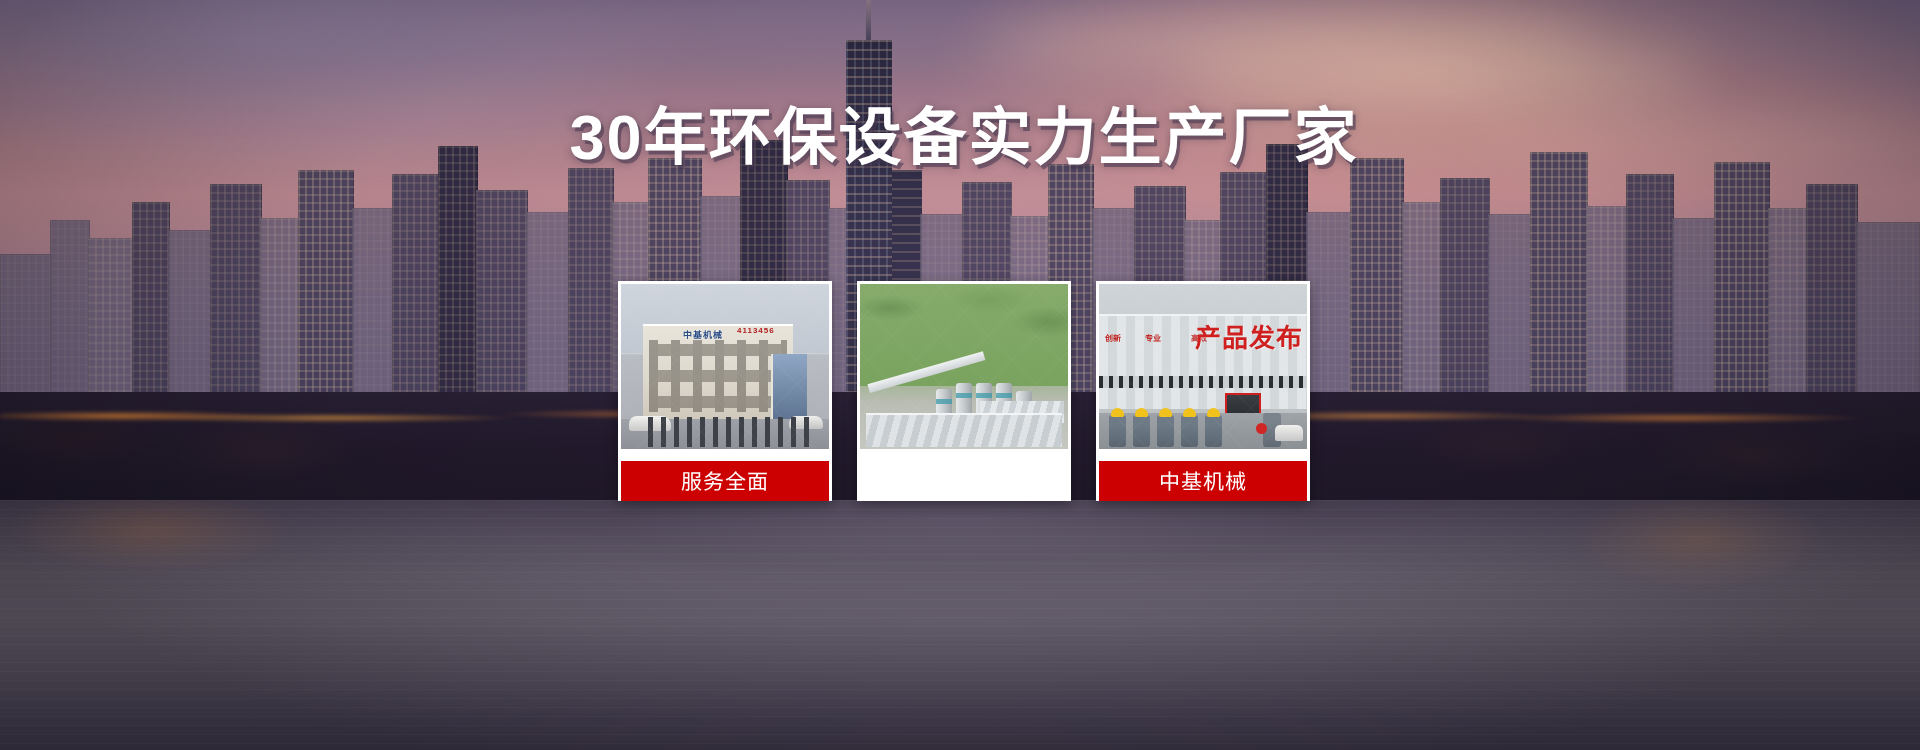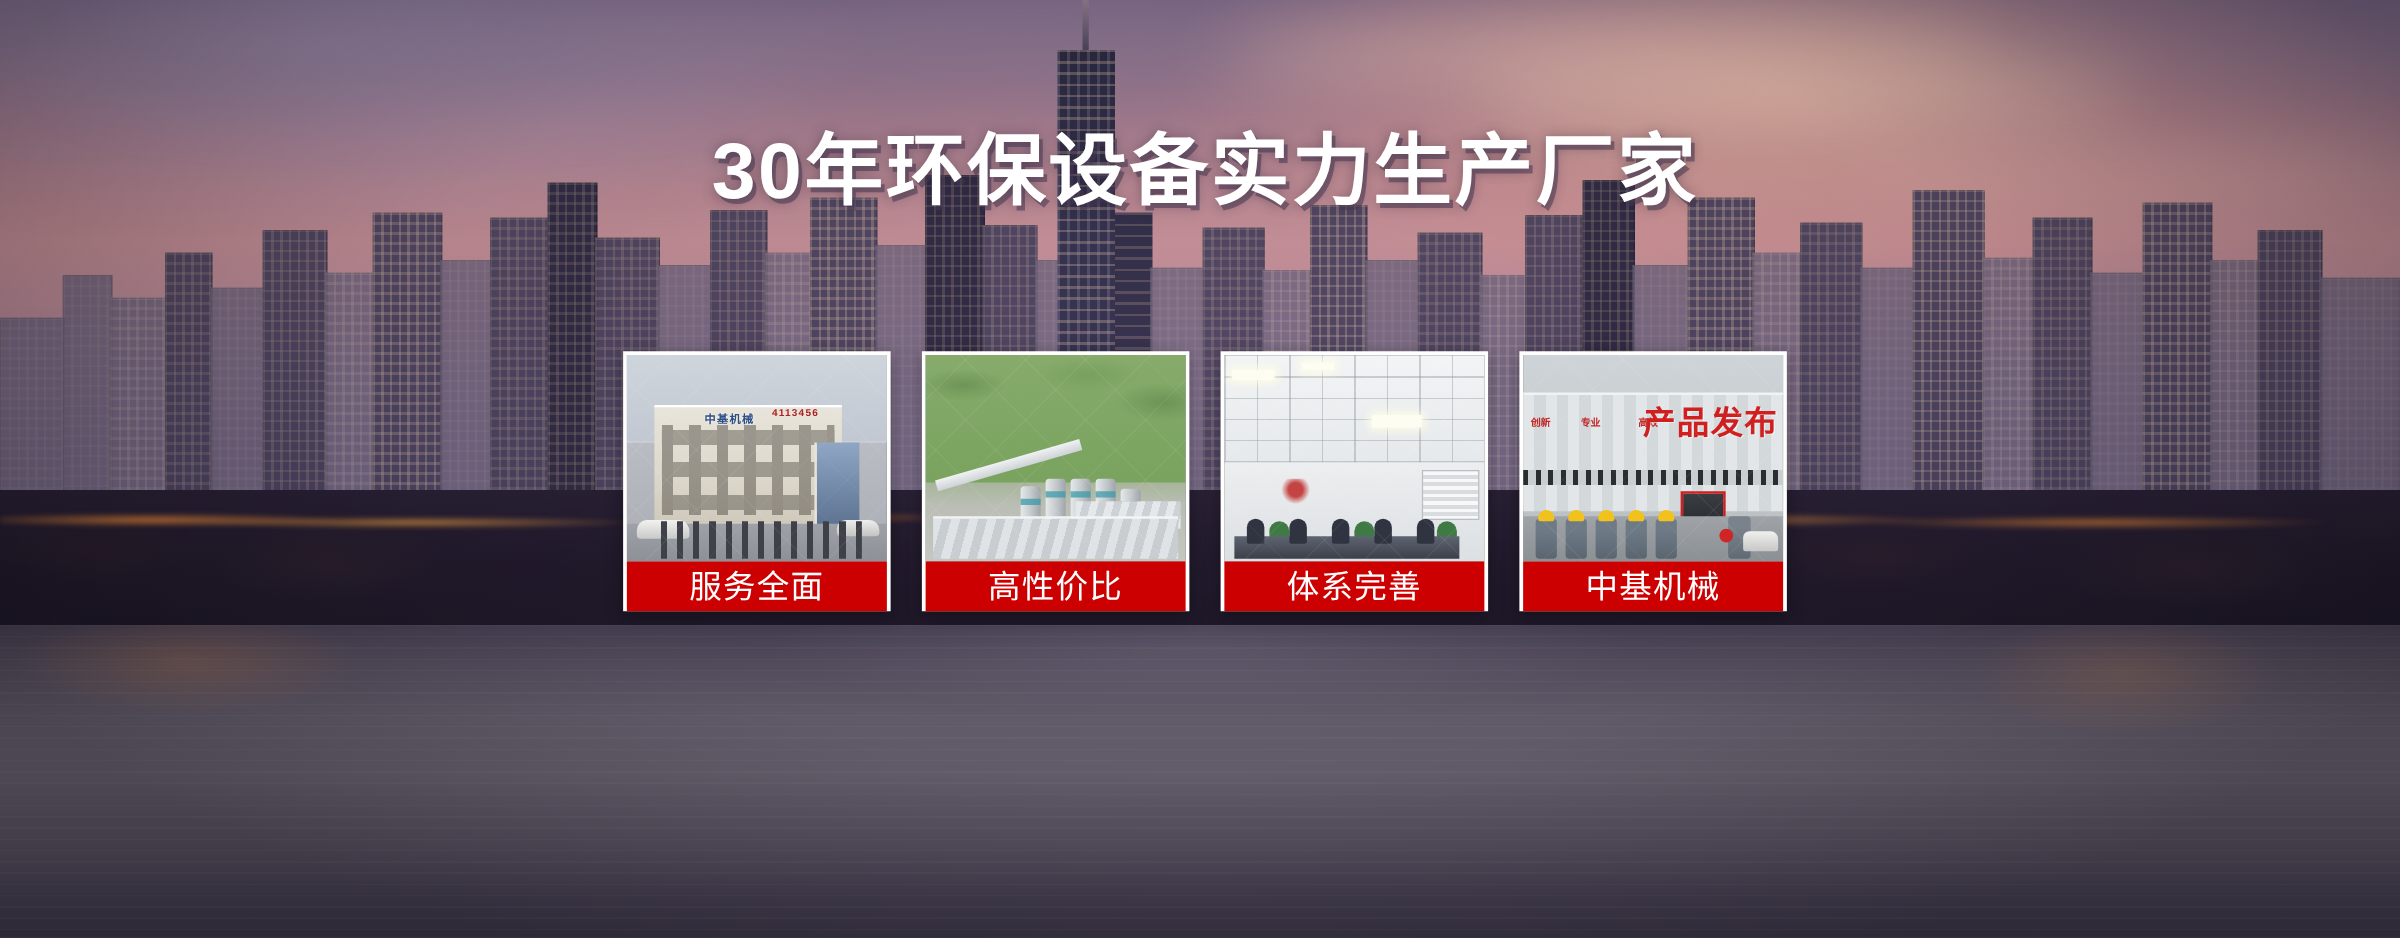--- a/index.html
+++ b/index.html
@@ -225,26 +225,27 @@
     position: relative;
     width: 208px;
     height: 165px;
     overflow: hidden;
     background: #6d6f78;
   }
   .card-caption {
     height: 40px;
     background: #cc0000;
     color: #fff;
-    font-size: 26px;
+    font-size: 21px;
     letter-spacing: 1px;
     display: flex;
     align-items: center;
     justify-content: center;
     line-height: 1;
+    margin-top: 12px;
   }
 
   
   .ph-building {
     position:absolute; inset:0;
     background: linear-gradient(180deg,#c9cdd4 0%, #cfd3d8 42%, #b9bcc2 43%, #a9acb3 100%);
   }
   .ph-building .sky-b { position:absolute; left:0; top:0; width:100%; height:42%; background:linear-gradient(180deg,#cfd5dd,#c2c8d1); }
   .ph-building .block {
     position:absolute; left:22px; top:40px; width:150px; height:96px;
@@ -519,47 +520,22 @@
                 <i></i>
               </div>
             <div class="silo s4">
                 <i></i>
               </div>
             <div class="shed2"></div>
             <div class="shed"></div>
           </div>
           <div class="watermark"></div>
         </div>
-        <div class="card-caption">高性价比</div>
       </div>
 
-      <div class="card">
-        <div class="card-photo">
-          <div class="ph-office">
-            <div class="ceiling"></div>
-            <div class="lamp l1"></div>
-            <div class="lamp l2"></div>
-            <div class="lamp l3"></div>
-            <div class="wall"></div>
-            <div class="decal"></div>
-            <div class="window"></div>
-            <div class="plant pl1"></div>
-            <div class="plant pl2"></div>
-            <div class="plant pl3"></div>
-            <div class="desk"></div>
-            <div class="person p1"></div>
-            <div class="person p2"></div>
-            <div class="person p3"></div>
-            <div class="person p4"></div>
-            <div class="person p5"></div>
-          </div>
-          <div class="watermark"></div>
-        </div>
-        <div class="card-caption">体系完善</div>
-      </div>
 
       <div class="card">
         <div class="card-photo">
           <div class="ph-shop">
             <div class="facade"></div>
             <div class="slogan sl1">创新</div>
             <div class="slogan sl2">专业</div>
             <div class="slogan sl3">高效</div>
             <div class="bigtext">产品发布</div>
             <div class="strip"></div>

